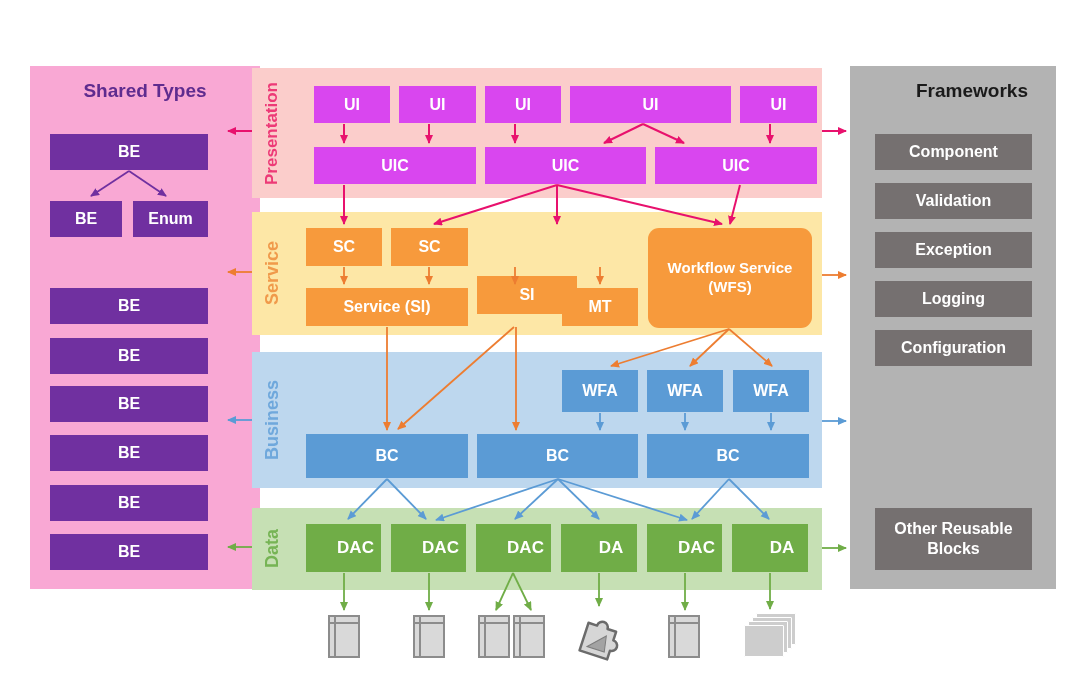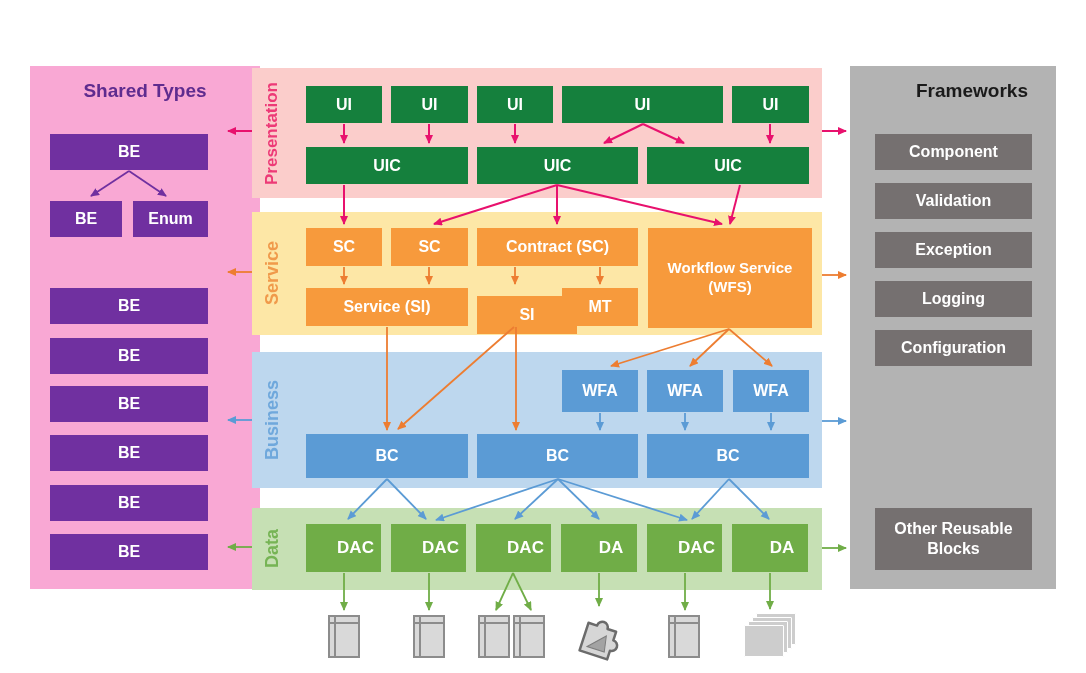--- a/index.html
+++ b/index.html
@@ -31,27 +31,27 @@
   .vlabel span { writing-mode:vertical-rl; transform:rotate(180deg); white-space:nowrap; }
   .vl-presentation { left:256px; top:68px;  height:130px; color:#ED3A77; font-size:17px; }
   .vl-service      { left:256px; top:212px; height:123px; color:#F09A4B; }
   .vl-business     { left:256px; top:352px; height:136px; color:#6FA8DC; }
   .vl-data         { left:256px; top:508px; height:82px;  color:#76B455; }
 
   .box {
     position:absolute; box-sizing:border-box; display:flex; align-items:center; justify-content:center;
     color:#ffffff; font-weight:bold; font-size:16px; text-align:center; line-height:1.25; padding:0 4px;
   }
-  .pbox { background:#15803d; }
+  .pbox { background:#d946ef;margin-left:8px; }
   .obox { background:#F79A3C; }
   .bbox { background:#5B9BD5; }
   .gbox { background:#70AD47; font-size:17px;padding-left:28px; }
   .vbox { background:#7030A0; }
   .fbox { background:#757070; }
-  .wfs  { font-size:15px; padding:0 12px; }
+  .wfs  { font-size:15px; padding:0 12px;border-radius:11px; }
 
   .arrows { position:absolute; left:0; top:0; pointer-events:none; }
 
   .tbl { position:absolute; width:32px; height:43px; background:#D9D9D9; border:2px solid #8C8C8C; box-sizing:border-box; }
   .tbl::before { content:""; position:absolute; left:-2px; right:-2px; top:5px; height:2px; background:#8C8C8C; }
   .tbl::after  { content:""; position:absolute; top:-2px; bottom:-2px; left:4px; width:2px; background:#8C8C8C; }
 
   .pages { position:absolute; width:52px; height:46px; }
   .pages .sheet { position:absolute; width:38px; height:30px; background:#CDCDCD; border:1px solid #ffffff; border-radius:1px; }
 
@@ -108,24 +108,23 @@
   <div class="box pbox" style="left:391px;top:86px;width:77px;height:37px">UI</div>
   <div class="box pbox" style="left:477px;top:86px;width:76px;height:37px">UI</div>
   <div class="box pbox" style="left:562px;top:86px;width:161px;height:37px">UI</div>
   <div class="box pbox" style="left:732px;top:86px;width:77px;height:37px">UI</div>
   <div class="box pbox" style="left:306px;top:147px;width:162px;height:37px">UIC</div>
   <div class="box pbox" style="left:477px;top:147px;width:161px;height:37px">UIC</div>
   <div class="box pbox" style="left:647px;top:147px;width:162px;height:37px">UIC</div>
 
   <div class="box obox" style="left:306px;top:228px;width:76px;height:38px">SC</div>
   <div class="box obox" style="left:391px;top:228px;width:77px;height:38px">SC</div>
-  <div class="box obox" style="left:477px;top:228px;width:161px;height:38px">Contract (SC)</div>
   <div class="box obox wfs" style="left:648px;top:228px;width:164px;height:100px">Workflow Service (WFS)</div>
   <div class="box obox" style="left:306px;top:288px;width:162px;height:38px">Service (SI)</div>
-  <div class="box obox" style="left:477px;top:296px;width:100px;height:38px">SI</div>
+  <div class="box obox" style="left:477px;top:276px;width:100px;height:38px">SI</div>
   <div class="box obox" style="left:562px;top:288px;width:76px;height:38px">MT</div>
 
   <div class="box bbox" style="left:562px;top:370px;width:76px;height:42px">WFA</div>
   <div class="box bbox" style="left:647px;top:370px;width:76px;height:42px">WFA</div>
   <div class="box bbox" style="left:733px;top:370px;width:76px;height:42px">WFA</div>
   <div class="box bbox" style="left:306px;top:434px;width:162px;height:44px">BC</div>
   <div class="box bbox" style="left:477px;top:434px;width:161px;height:44px">BC</div>
   <div class="box bbox" style="left:647px;top:434px;width:162px;height:44px">BC</div>
 
   <div class="box gbox" style="left:306px;top:524px;width:75px;height:48px">DAC</div>

